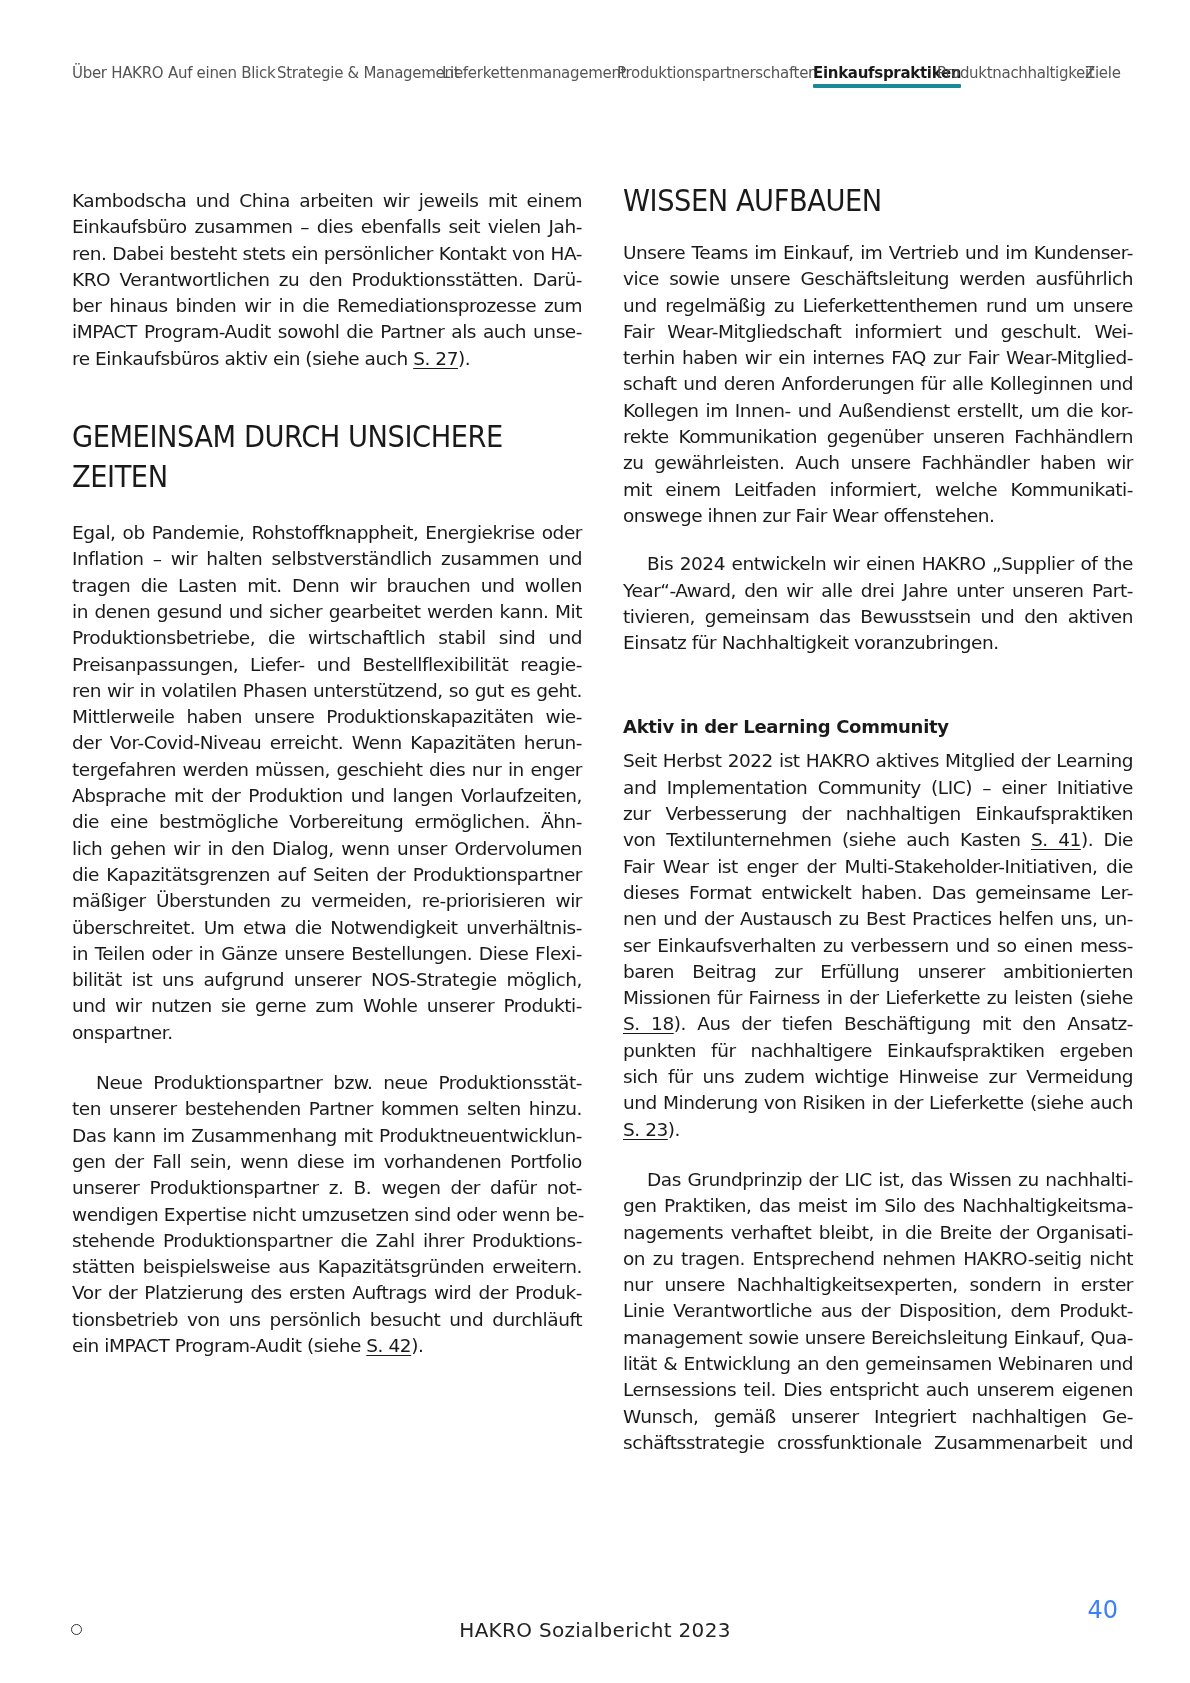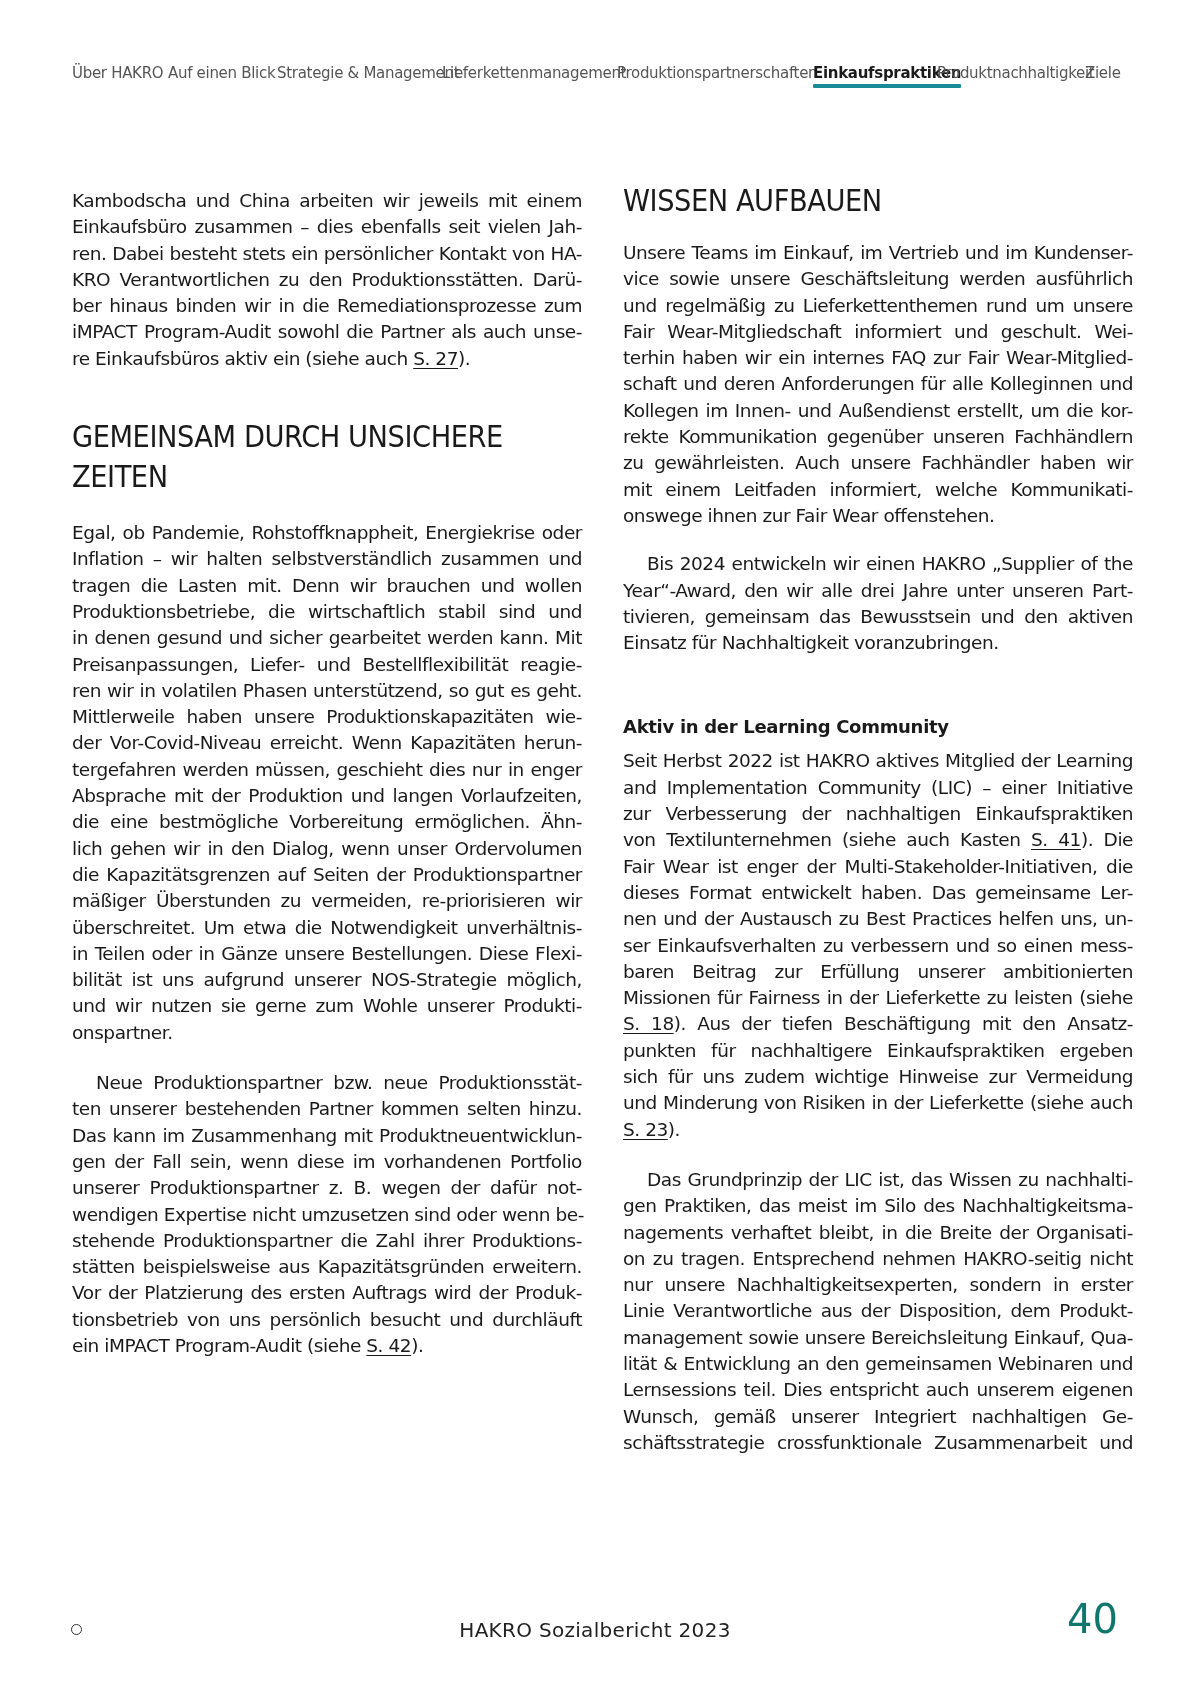--- a/index.html
+++ b/index.html
@@ -12,21 +12,21 @@
   .col-left { left: 72px; top: 188px; }
   .col-right { left: 623px; top: 180px; }
   .line { font-size: 18.5px; line-height: 26.3px; height: 26.3px; white-space: nowrap; font-family: "DejaVu Sans", sans-serif; letter-spacing: -0.45px; text-align: justify; text-align-last: justify; width: 510px; }
   .line.last { text-align-last: left; }
   .line.indent { padding-left: 24px; width: 486px; }
   .h2 { font-family: "DejaVu Sans", sans-serif; font-size: 31px; font-weight: normal; letter-spacing: -0.5px; line-height: 40px; margin: 0; transform: scaleX(0.88); transform-origin: left; white-space: nowrap; }
   .h3 { font-family: "DejaVu Sans", sans-serif; font-size: 18px; font-weight: bold; line-height: 30px; margin: 0; letter-spacing: -0.3px; }
   .ref { text-decoration: underline; text-underline-offset: 3px; }
   .footer-circle { position: absolute; left: 71px; top: 1624px; width: 9px; height: 9px; border: 1.5px solid #333; border-radius: 50%; }
   .footer-title { position: absolute; left: 0; right: 0; top: 1618px; text-align: center; font-size: 20px; letter-spacing: 0.3px; font-family: "DejaVu Sans", sans-serif; color: #222; }
-  .footer-page { position: absolute; right: 72px; top: 1596px; font-size: 40px; font-family: "DejaVu Sans", sans-serif; font-weight: normal; color: #0f766e; }
+  .footer-page { position: absolute; right: 72px; top: 1596px; font-size: 24px; font-family: "DejaVu Sans", sans-serif; font-weight: normal; color: #3b82f6; }
 </style>
 </head>
 <body>
 
 <nav class="nav" id="nav">
     <div class="nav-item" style="left: 0px;">Über HAKRO</div>
     <div class="nav-item" style="left: 96px;">Auf einen Blick</div>
     <div class="nav-item" style="left: 205px;">Strategie &amp; Management</div>
     <div class="nav-item" style="left: 370px;">Lieferkettenmanagement</div>
     <div class="nav-item" style="left: 545px;">Produktionspartnerschaften</div>
@@ -48,22 +48,22 @@
 
   <div style="height:44px"></div>
   <h2 class="h2">GEMEINSAM DURCH UNSICHERE</h2>
   <h2 class="h2">ZEITEN</h2>
   <div style="height:24px"></div>
 
   <div id="left-p1">
       <div class="line">Egal, ob Pandemie, Rohstoffknappheit, Energiekrise oder</div>
       <div class="line">Inflation – wir halten selbstverständlich zusammen und</div>
       <div class="line">tragen die Lasten mit. Denn wir brauchen und wollen</div>
+      <div class="line">in denen gesund und sicher gearbeitet werden kann. Mit</div>
       <div class="line">Produktionsbetriebe, die wirtschaftlich stabil sind und</div>
-      <div class="line">in denen gesund und sicher gearbeitet werden kann. Mit</div>
       <div class="line">Preisanpassungen, Liefer- und Bestellflexibilität reagie-</div>
       <div class="line">ren wir in volatilen Phasen unterstützend, so gut es geht.</div>
       <div class="line">Mittlerweile haben unsere Produktionskapazitäten wie-</div>
       <div class="line">der Vor-Covid-Niveau erreicht. Wenn Kapazitäten herun-</div>
       <div class="line">tergefahren werden müssen, geschieht dies nur in enger</div>
       <div class="line">Absprache mit der Produktion und langen Vorlaufzeiten,</div>
       <div class="line">die eine bestmögliche Vorbereitung ermöglichen. Ähn-</div>
       <div class="line">lich gehen wir in den Dialog, wenn unser Ordervolumen</div>
       <div class="line">die Kapazitätsgrenzen auf Seiten der Produktionspartner</div>
       <div class="line">mäßiger Überstunden zu vermeiden, re-priorisieren wir</div>

